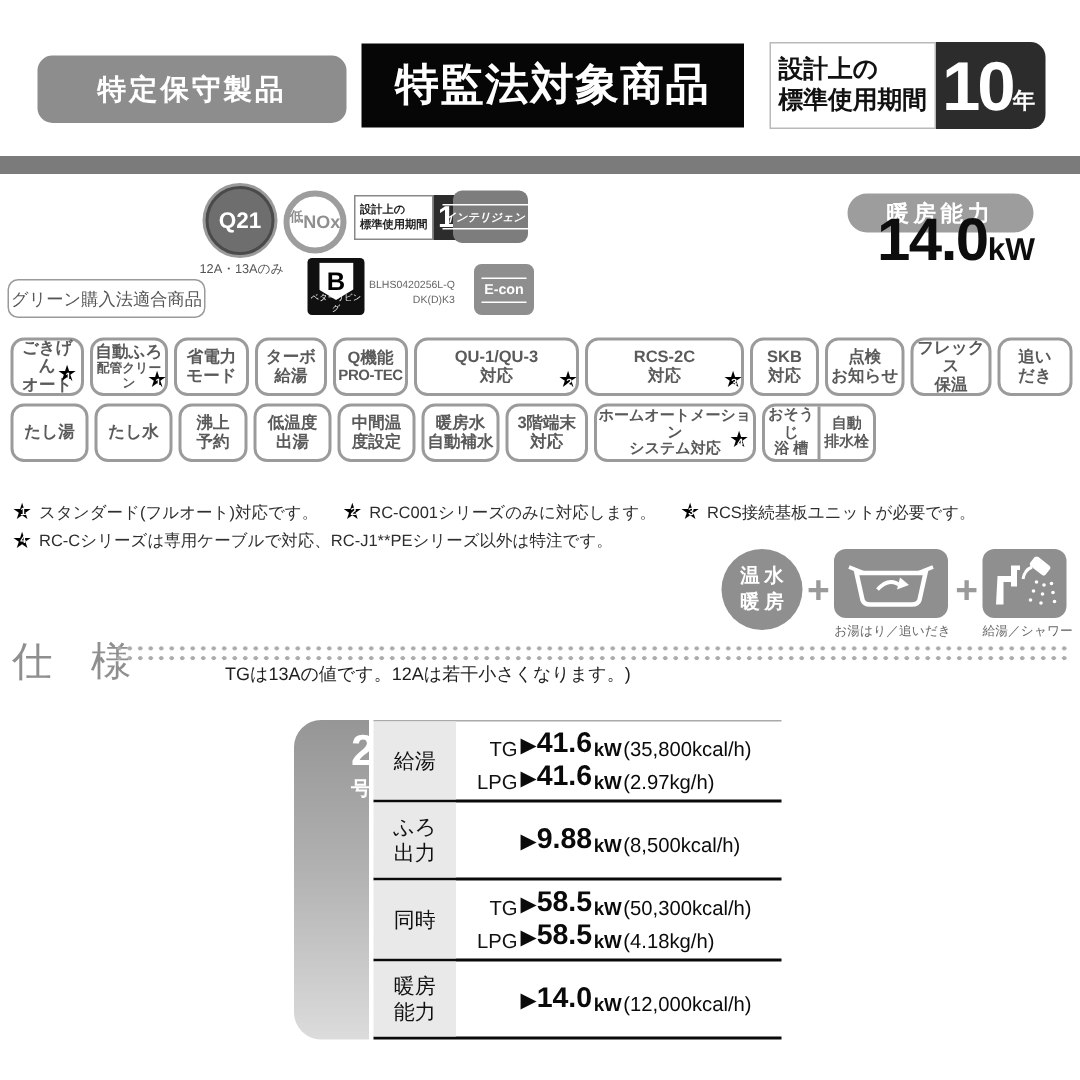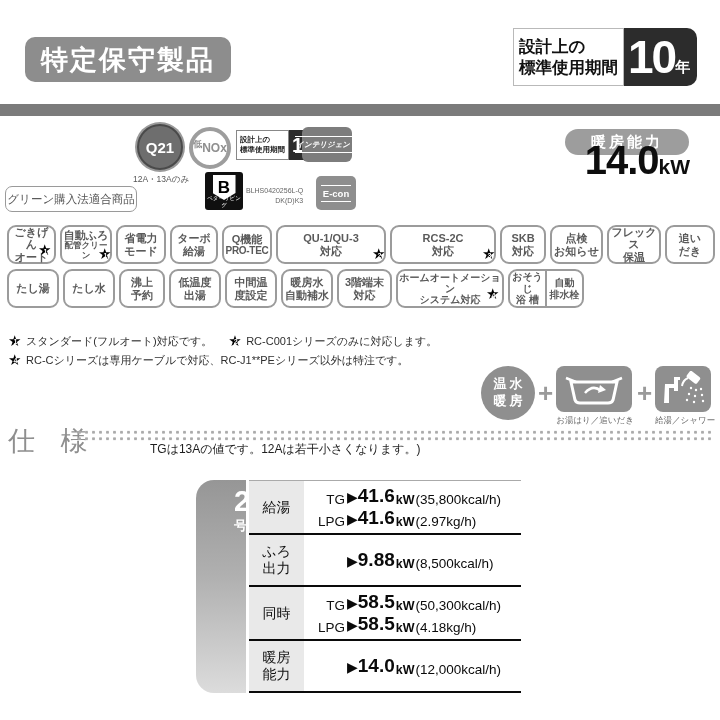--- a/index.html
+++ b/index.html
@@ -1,21 +1,21 @@
 <!DOCTYPE html>
 <html><head>
 <meta charset="utf-8">
 <style>
   html,body { margin:0; padding:0; background:#fff; }
   .canvas { position:relative; width:720px; height:720px; background:#fff; overflow:hidden;
             font-family:"Liberation Sans","DejaVu Sans",sans-serif; }
 
   
   .b-maint { position:absolute; left:25px; top:37px; width:206px; height:45px; background:#8d8d8d;
-             border-radius:10px; color:#fff; font-size:27px; font-weight:bold; letter-spacing:2px;
+             border-radius:10px; color:#fff; font-size:19px; font-weight:bold; letter-spacing:2px;
              display:flex; align-items:center; justify-content:center; }
   .b-tokkan { position:absolute; left:241px; top:29px; width:255px; height:56px; background:#060606;
               color:#fff; font-size:29px; font-weight:bold; letter-spacing:1px;
               display:flex; align-items:center; justify-content:center; }
   .design { position:absolute; left:513px; top:28px; height:58px; display:flex; }
   .design .dleft { background:#fff; border:1px solid #b9b9b9; box-sizing:border-box; display:flex;
                    flex-direction:column; justify-content:center; padding:0 5px; font-weight:bold;
                    color:#111; font-size:16.5px; line-height:1.25; }
   .design .dright { background:#2c2c2c; border-radius:0 10px 10px 0; color:#fff; display:flex;
                     align-items:center; padding:0 7px 0 4px; }
@@ -138,20 +138,21 @@
   .sval::before { content:"▶"; font-size:14px; }
   .sunit { font-size:12.5px; font-weight:bold; color:#0a0a0a; margin-left:1px; }
   .sparen { font-size:13.5px; color:#0a0a0a; margin-left:1px; white-space:nowrap; }
 </style>
 </head>
 <body>
 
 <div class="canvas">
 
   <div class="b-maint">特定保守製品</div>
+  <div class="b-tokkan">特監法対象商品</div>
   <div class="design">
     <div class="dleft">
       <span>設計上の</span>
       <span>標準使用期間</span>
     </div>
     <div class="dright">
       <span class="dyears">10</span>
       <span class="dunit">年</span>
     </div>
   </div>
@@ -309,20 +310,26 @@
       <span class="star-inline">
           <span class="n">1</span>
         </span>
       <span>スタンダード(フルオート)対応です。</span>
     </span>
     <span class="fn-item">
       <span class="star-inline">
           <span class="n">2</span>
         </span>
       <span>RC-C001シリーズのみに対応します。</span>
+    </span>
+    <span class="fn-item">
+      <span class="star-inline">
+          <span class="n">3</span>
+        </span>
+      <span>RCS接続基板ユニットが必要です。</span>
     </span>
   </div>
   <div class="fnline fn2">
     <span class="fn-item">
       <span class="star-inline">
           <span class="n">4</span>
         </span>
       <span>RC-Cシリーズは専用ケーブルで対応、RC-J1**PEシリーズ以外は特注です。</span>
     </span>
   </div>

